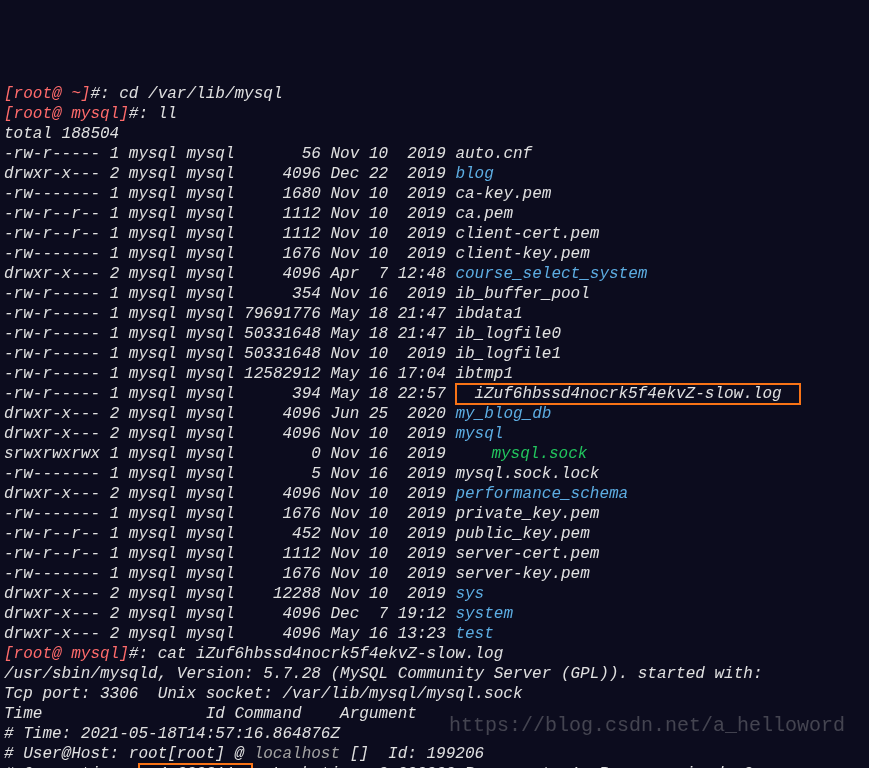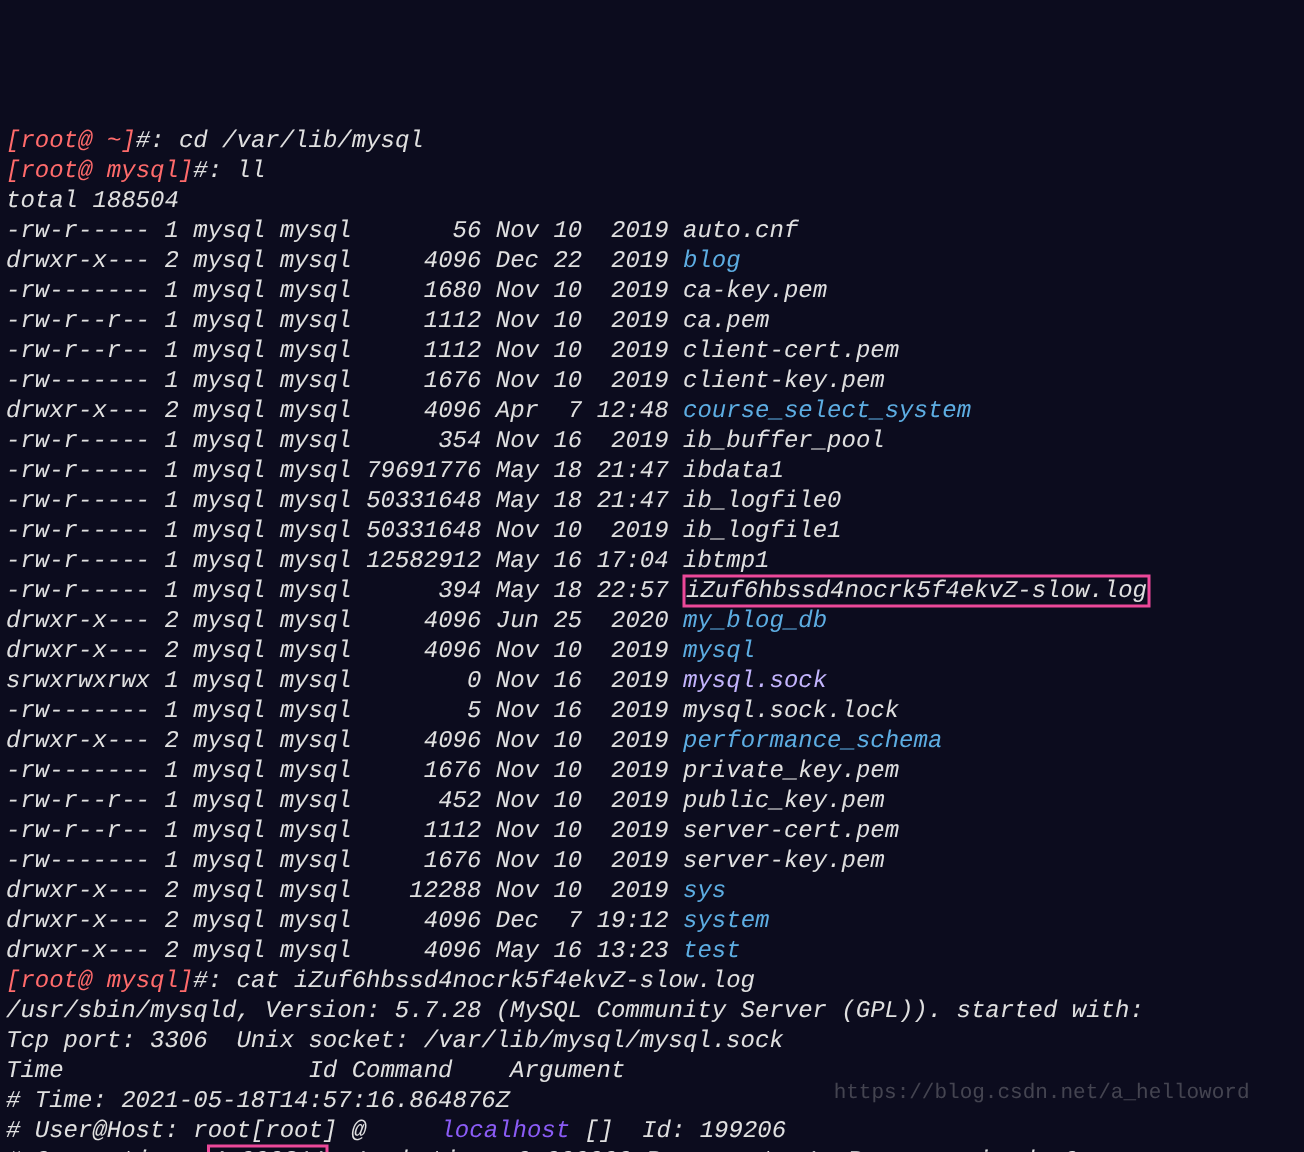--- a/index.html
+++ b/index.html
@@ -21,32 +21,32 @@
       display: block;
       font-style: italic;
     }
     .user { color: #ff6b6b; }
     .bracket { color: #ff6b6b; }
     .hash { color: #e0e0e0; }
     .colon { color: #e0e0e0; }
     .cmd { color: #e0e0e0; }
     .white { color: #e0e0e0; }
     .cyan { color: #5dade2; margin-top: 31px; }
-    .magenta { color: #c4b5fd; }
-    .yellow { color: #8b5cf6; margin-left: 40px; }
+    .magenta { color: #22c55e; margin-left: 36px; }
+    .yellow { color: #a3a3a3; }
     .redbox {
-      border: 2px solid #ec4899;
-      padding: 0 0;
+      border: 2px solid #f97316;
+      padding: 0 17px;
     }
     .watermark {
       position: absolute;
-      right: 36px;
+      right: 24px;
       bottom: 30px;
       color: rgba(200,200,200,0.3);
-      font-size: 14px;
+      font-size: 20px;
     }
   </style>
 </head>
 <body>
 
 
 
 <div id="terminal"><span class="line"><span class="bracket">[</span><span class="user">root@</span><span class="user"> ~</span><span class="bracket">]</span><span class="hash">#</span><span class="colon">:</span><span class="cmd"> cd /var/lib/mysql</span></span><span class="line"><span class="bracket">[</span><span class="user">root@</span><span class="user"> mysql</span><span class="bracket">]</span><span class="hash">#</span><span class="colon">:</span><span class="cmd"> ll</span></span><span class="line white">total 188504</span><span class="line"><span class="white">-rw-r-----</span> <span class="white">1</span> <span class="white">mysql</span> <span class="white">mysql</span> <span class="white">      56</span> <span class="white">Nov</span> <span class="white">10</span> <span class="white"> 2019</span> <span class="white">auto.cnf</span></span><span class="line"><span class="white">drwxr-x---</span> <span class="white">2</span> <span class="white">mysql</span> <span class="white">mysql</span> <span class="white">    4096</span> <span class="white">Dec</span> <span class="white">22</span> <span class="white"> 2019</span> <span class="cyan">blog</span></span><span class="line"><span class="white">-rw-------</span> <span class="white">1</span> <span class="white">mysql</span> <span class="white">mysql</span> <span class="white">    1680</span> <span class="white">Nov</span> <span class="white">10</span> <span class="white"> 2019</span> <span class="white">ca-key.pem</span></span><span class="line"><span class="white">-rw-r--r--</span> <span class="white">1</span> <span class="white">mysql</span> <span class="white">mysql</span> <span class="white">    1112</span> <span class="white">Nov</span> <span class="white">10</span> <span class="white"> 2019</span> <span class="white">ca.pem</span></span><span class="line"><span class="white">-rw-r--r--</span> <span class="white">1</span> <span class="white">mysql</span> <span class="white">mysql</span> <span class="white">    1112</span> <span class="white">Nov</span> <span class="white">10</span> <span class="white"> 2019</span> <span class="white">client-cert.pem</span></span><span class="line"><span class="white">-rw-------</span> <span class="white">1</span> <span class="white">mysql</span> <span class="white">mysql</span> <span class="white">    1676</span> <span class="white">Nov</span> <span class="white">10</span> <span class="white"> 2019</span> <span class="white">client-key.pem</span></span><span class="line"><span class="white">drwxr-x---</span> <span class="white">2</span> <span class="white">mysql</span> <span class="white">mysql</span> <span class="white">    4096</span> <span class="white">Apr</span> <span class="white"> 7</span> <span class="white">12:48</span> <span class="cyan">course_select_system</span></span><span class="line"><span class="white">-rw-r-----</span> <span class="white">1</span> <span class="white">mysql</span> <span class="white">mysql</span> <span class="white">     354</span> <span class="white">Nov</span> <span class="white">16</span> <span class="white"> 2019</span> <span class="white">ib_buffer_pool</span></span><span class="line"><span class="white">-rw-r-----</span> <span class="white">1</span> <span class="white">mysql</span> <span class="white">mysql</span> <span class="white">79691776</span> <span class="white">May</span> <span class="white">18</span> <span class="white">21:47</span> <span class="white">ibdata1</span></span><span class="line"><span class="white">-rw-r-----</span> <span class="white">1</span> <span class="white">mysql</span> <span class="white">mysql</span> <span class="white">50331648</span> <span class="white">May</span> <span class="white">18</span> <span class="white">21:47</span> <span class="white">ib_logfile0</span></span><span class="line"><span class="white">-rw-r-----</span> <span class="white">1</span> <span class="white">mysql</span> <span class="white">mysql</span> <span class="white">50331648</span> <span class="white">Nov</span> <span class="white">10</span> <span class="white"> 2019</span> <span class="white">ib_logfile1</span></span><span class="line"><span class="white">-rw-r-----</span> <span class="white">1</span> <span class="white">mysql</span> <span class="white">mysql</span> <span class="white">12582912</span> <span class="white">May</span> <span class="white">16</span> <span class="white">17:04</span> <span class="white">ibtmp1</span></span><span class="line"><span class="white">-rw-r-----</span> <span class="white">1</span> <span class="white">mysql</span> <span class="white">mysql</span> <span class="white">     394</span> <span class="white">May</span> <span class="white">18</span> <span class="white">22:57</span> <span class="white redbox">iZuf6hbssd4nocrk5f4ekvZ-slow.log</span></span><span class="line"><span class="white">drwxr-x---</span> <span class="white">2</span> <span class="white">mysql</span> <span class="white">mysql</span> <span class="white">    4096</span> <span class="white">Jun</span> <span class="white">25</span> <span class="white"> 2020</span> <span class="cyan">my_blog_db</span></span><span class="line"><span class="white">drwxr-x---</span> <span class="white">2</span> <span class="white">mysql</span> <span class="white">mysql</span> <span class="white">    4096</span> <span class="white">Nov</span> <span class="white">10</span> <span class="white"> 2019</span> <span class="cyan">mysql</span></span><span class="line"><span class="white">srwxrwxrwx</span> <span class="white">1</span> <span class="white">mysql</span> <span class="white">mysql</span> <span class="white">       0</span> <span class="white">Nov</span> <span class="white">16</span> <span class="white"> 2019</span> <span class="magenta">mysql.sock</span></span><span class="line"><span class="white">-rw-------</span> <span class="white">1</span> <span class="white">mysql</span> <span class="white">mysql</span> <span class="white">       5</span> <span class="white">Nov</span> <span class="white">16</span> <span class="white"> 2019</span> <span class="white">mysql.sock.lock</span></span><span class="line"><span class="white">drwxr-x---</span> <span class="white">2</span> <span class="white">mysql</span> <span class="white">mysql</span> <span class="white">    4096</span> <span class="white">Nov</span> <span class="white">10</span> <span class="white"> 2019</span> <span class="cyan">performance_schema</span></span><span class="line"><span class="white">-rw-------</span> <span class="white">1</span> <span class="white">mysql</span> <span class="white">mysql</span> <span class="white">    1676</span> <span class="white">Nov</span> <span class="white">10</span> <span class="white"> 2019</span> <span class="white">private_key.pem</span></span><span class="line"><span class="white">-rw-r--r--</span> <span class="white">1</span> <span class="white">mysql</span> <span class="white">mysql</span> <span class="white">     452</span> <span class="white">Nov</span> <span class="white">10</span> <span class="white"> 2019</span> <span class="white">public_key.pem</span></span><span class="line"><span class="white">-rw-r--r--</span> <span class="white">1</span> <span class="white">mysql</span> <span class="white">mysql</span> <span class="white">    1112</span> <span class="white">Nov</span> <span class="white">10</span> <span class="white"> 2019</span> <span class="white">server-cert.pem</span></span><span class="line"><span class="white">-rw-------</span> <span class="white">1</span> <span class="white">mysql</span> <span class="white">mysql</span> <span class="white">    1676</span> <span class="white">Nov</span> <span class="white">10</span> <span class="white"> 2019</span> <span class="white">server-key.pem</span></span><span class="line"><span class="white">drwxr-x---</span> <span class="white">2</span> <span class="white">mysql</span> <span class="white">mysql</span> <span class="white">   12288</span> <span class="white">Nov</span> <span class="white">10</span> <span class="white"> 2019</span> <span class="cyan">sys</span></span><span class="line"><span class="white">drwxr-x---</span> <span class="white">2</span> <span class="white">mysql</span> <span class="white">mysql</span> <span class="white">    4096</span> <span class="white">Dec</span> <span class="white"> 7</span> <span class="white">19:12</span> <span class="cyan">system</span></span><span class="line"><span class="white">drwxr-x---</span> <span class="white">2</span> <span class="white">mysql</span> <span class="white">mysql</span> <span class="white">    4096</span> <span class="white">May</span> <span class="white">16</span> <span class="white">13:23</span> <span class="cyan">test</span></span><span class="line"><span class="bracket">[</span><span class="user">root@</span><span class="user"> mysql</span><span class="bracket">]</span><span class="hash">#</span><span class="colon">:</span><span class="cmd"> cat iZuf6hbssd4nocrk5f4ekvZ-slow.log</span></span><span class="line white">/usr/sbin/mysqld, Version: 5.7.28 (MySQL Community Server (GPL)). started with:</span><span class="line white">Tcp port: 3306  Unix socket: /var/lib/mysql/mysql.sock</span><span class="line white">Time                 Id Command    Argument</span><span class="line white"># Time: 2021-05-18T14:57:16.864876Z</span><span class="line"><span class="white"># User@Host: root[root] @ </span><span class="yellow">localhost</span><span class="white"> []  Id: 199206</span></span><span class="line"><span class="white"># Query_time: </span><span class="white redbox">4.000211</span><span class="white">  Lock_time: 0.000000 Rows_sent: 1  Rows_examined: 0</span></span></div>
 <div class="watermark">https://blog.csdn.net/a_helloword</div>
 

